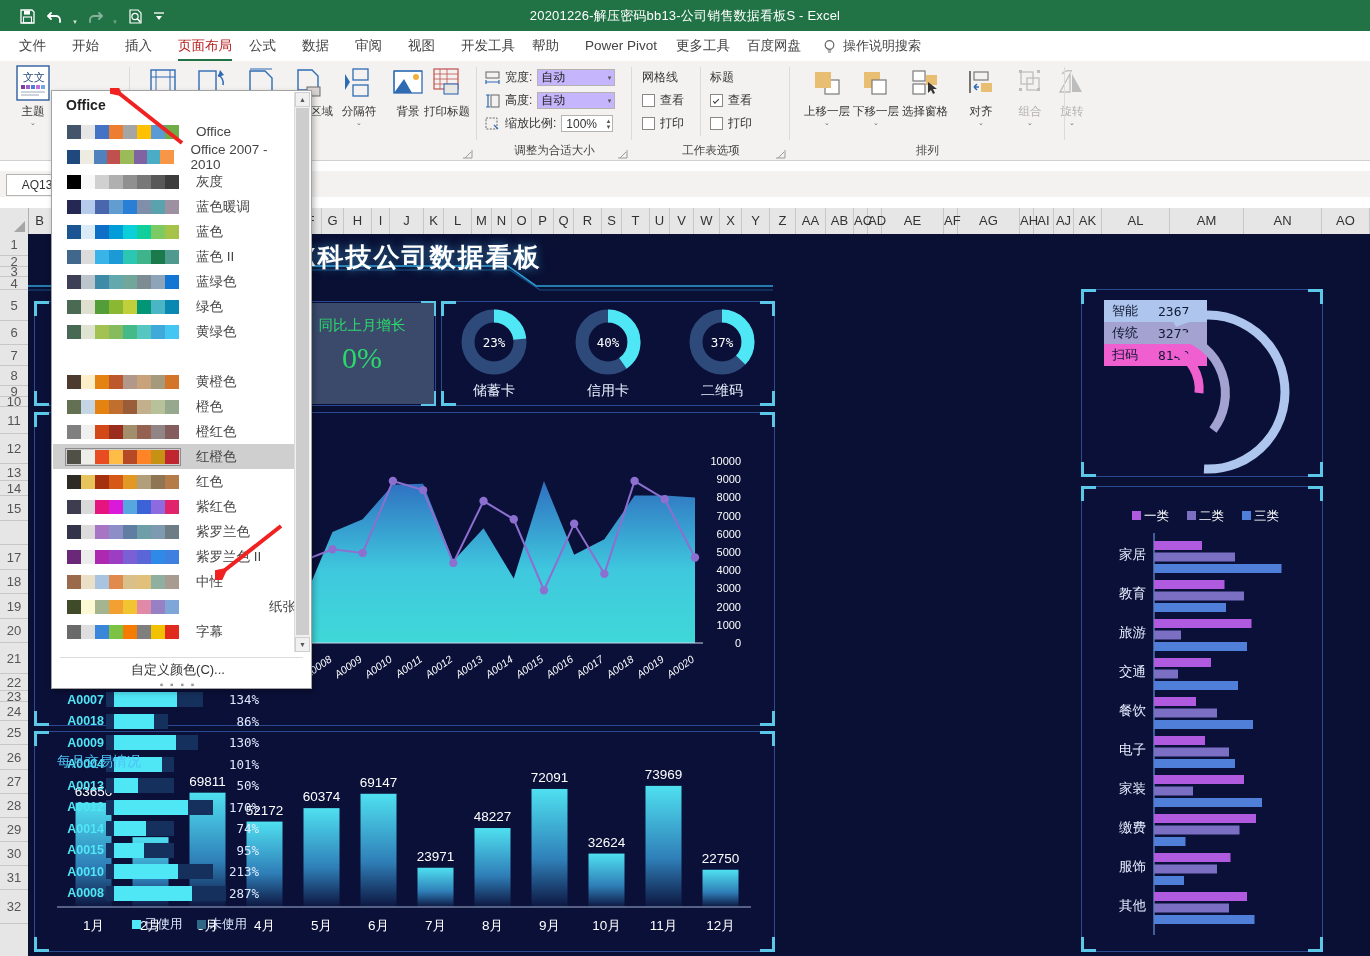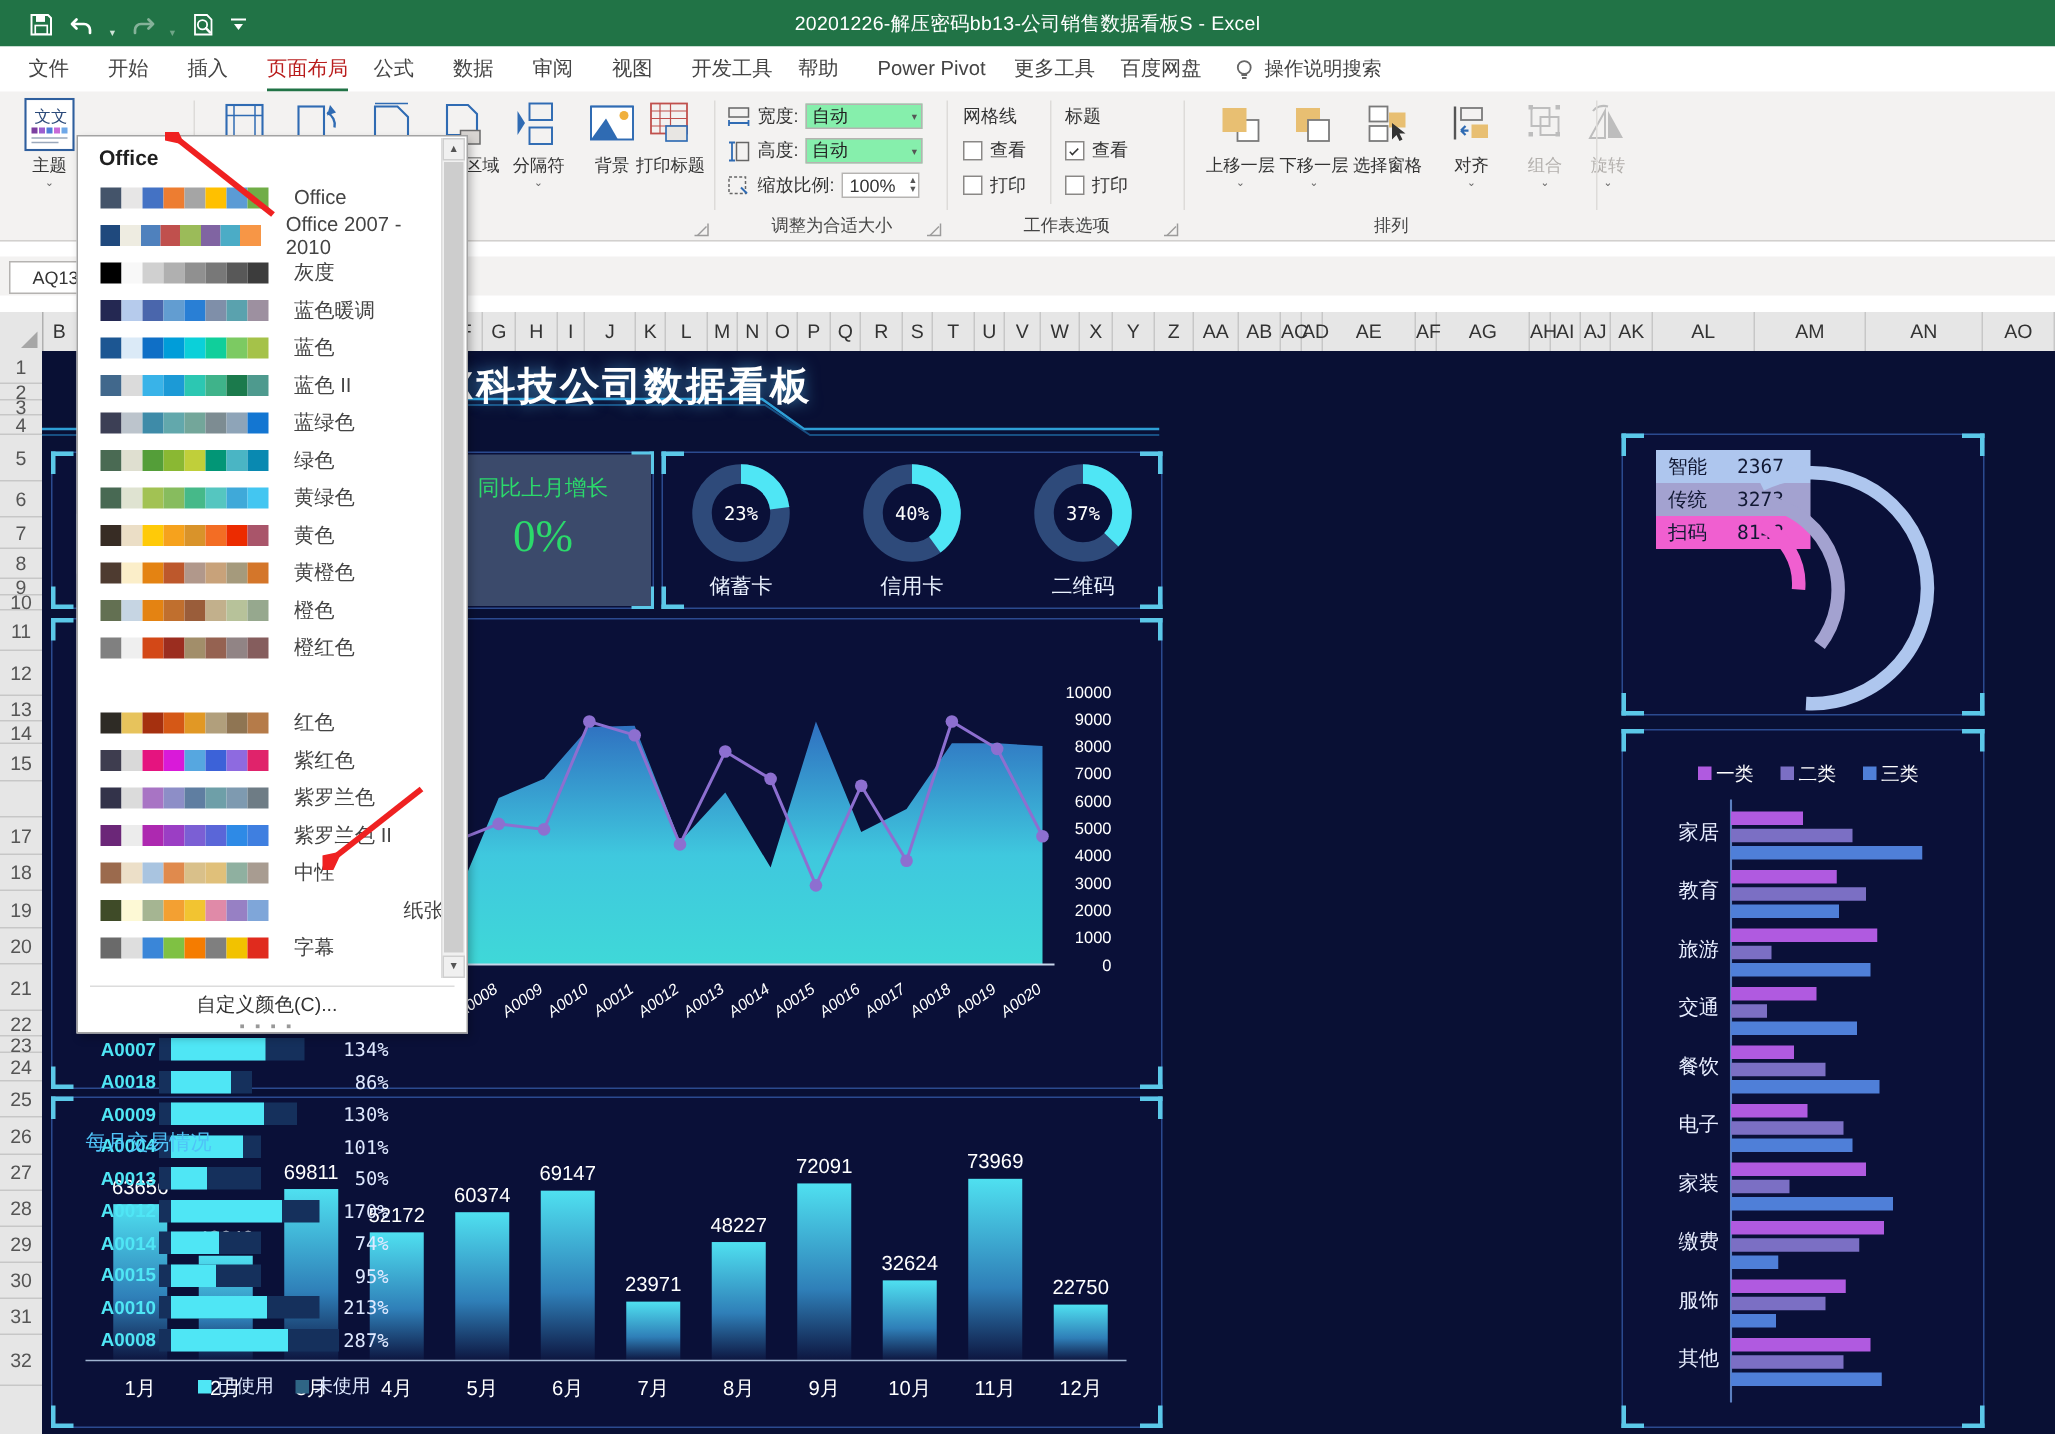--- a/index.html
+++ b/index.html
@@ -28,21 +28,21 @@
   .rgroup{position:absolute;top:0;height:99px;}
   .rgroup .glabel{position:absolute;bottom:2px;width:100%;text-align:center;font-size:11.5px;color:#444;}
   .rgroup .gdiv{position:absolute;right:0;top:6px;bottom:20px;width:1px;background:#dddbd9;}
   .gdlg{position:absolute;right:4px;bottom:3px;width:11px;height:11px;opacity:.55;}
   .bigbtn{position:absolute;top:4px;width:58px;text-align:center;font-size:11.5px;color:#333;}
   .bigbtn .ic{height:40px;display:flex;align-items:center;justify-content:center;}
   .bigbtn .lb{line-height:13px;}
   .bigbtn .cv{font-size:7px;color:#666;line-height:9px;}
   .dim{color:#b3b0ad !important;}
   .rowitem{position:absolute;font-size:12px;color:#333;display:flex;align-items:center;gap:5px;}
-  .combo{border:1px solid #b5b3b1;background:#86efac;height:17px;width:78px;display:flex;align-items:center;
+  .combo{border:1px solid #b5b3b1;background:#c4b5fd;height:17px;width:78px;display:flex;align-items:center;
     justify-content:space-between;padding:0 3px;font-size:12px;box-sizing:border-box;}
   .combo .cv2{color:#222;}
   .combo .ar{font-size:7px;color:#555;}
   .spin{border:1px solid #b5b3b1;background:#fff;height:17px;width:52px;display:flex;align-items:center;
     justify-content:space-between;padding:0 2px 0 4px;font-size:12px;box-sizing:border-box;}
   .spin .updn{display:flex;flex-direction:column;line-height:6px;font-size:7px;color:#555;}
   .cbx{width:11px;height:11px;border:1px solid #8a8886;background:#fff;display:inline-block;position:relative;}
   .cbx.on::after{content:"";position:absolute;left:2px;top:4px;width:5px;height:2px;border-left:1.5px solid #333;
     border-bottom:1.5px solid #333;transform:rotate(-45deg);}
   
@@ -1016,33 +1016,20 @@
           <i style="background: rgb(223, 227, 209);"></i>
           <i style="background: rgb(162, 194, 83);"></i>
           <i style="background: rgb(135, 188, 94);"></i>
           <i style="background: rgb(70, 185, 137);"></i>
           <i style="background: rgb(85, 198, 192);"></i>
           <i style="background: rgb(63, 169, 217);"></i>
           <i style="background: rgb(67, 198, 241);"></i>
         </div>
         <span class="ddLbl">黄绿色</span>
       </div>
-      <div class="ddItem" style="top: 225px;">
-        <div class="swatchWrap">
-          <i style="background: rgb(55, 44, 36);"></i>
-          <i style="background: rgb(235, 222, 198);"></i>
-          <i style="background: rgb(255, 202, 8);"></i>
-          <i style="background: rgb(246, 162, 29);"></i>
-          <i style="background: rgb(217, 147, 42);"></i>
-          <i style="background: rgb(243, 109, 36);"></i>
-          <i style="background: rgb(236, 43, 0);"></i>
-          <i style="background: rgb(169, 85, 106);"></i>
-        </div>
-        <span class="ddLbl">黄色</span>
-      </div>
       <div class="ddItem" style="top: 250px;">
         <div class="swatchWrap">
           <i style="background: rgb(78, 59, 48);"></i>
           <i style="background: rgb(251, 238, 201);"></i>
           <i style="background: rgb(228, 131, 18);"></i>
           <i style="background: rgb(189, 88, 44);"></i>
           <i style="background: rgb(177, 152, 139);"></i>
           <i style="background: rgb(200, 162, 122);"></i>
           <i style="background: rgb(165, 154, 124);"></i>
           <i style="background: rgb(212, 118, 42);"></i>
@@ -1067,20 +1054,33 @@
           <i style="background: rgb(128, 128, 128);"></i>
           <i style="background: rgb(239, 239, 239);"></i>
           <i style="background: rgb(211, 72, 23);"></i>
           <i style="background: rgb(155, 45, 31);"></i>
           <i style="background: rgb(162, 142, 106);"></i>
           <i style="background: rgb(149, 98, 81);"></i>
           <i style="background: rgb(145, 132, 133);"></i>
           <i style="background: rgb(133, 93, 93);"></i>
         </div>
         <span class="ddLbl">橙红色</span>
+      </div>
+      <div class="ddItem sel" style="top: 325px;">
+        <div class="swatchWrap">
+          <i style="background: rgb(80, 80, 70);"></i>
+          <i style="background: rgb(237, 237, 234);"></i>
+          <i style="background: rgb(232, 76, 34);"></i>
+          <i style="background: rgb(255, 189, 71);"></i>
+          <i style="background: rgb(182, 73, 38);"></i>
+          <i style="background: rgb(255, 132, 39);"></i>
+          <i style="background: rgb(198, 146, 20);"></i>
+          <i style="background: rgb(192, 38, 47);"></i>
+        </div>
+        <span class="ddLbl">红橙色</span>
       </div>
       <div class="ddItem" style="top: 350px;">
         <div class="swatchWrap">
           <i style="background: rgb(46, 43, 37);"></i>
           <i style="background: rgb(231, 195, 92);"></i>
           <i style="background: rgb(165, 48, 15);"></i>
           <i style="background: rgb(213, 88, 22);"></i>
           <i style="background: rgb(225, 152, 37);"></i>
           <i style="background: rgb(177, 159, 124);"></i>
           <i style="background: rgb(143, 117, 83);"></i>

